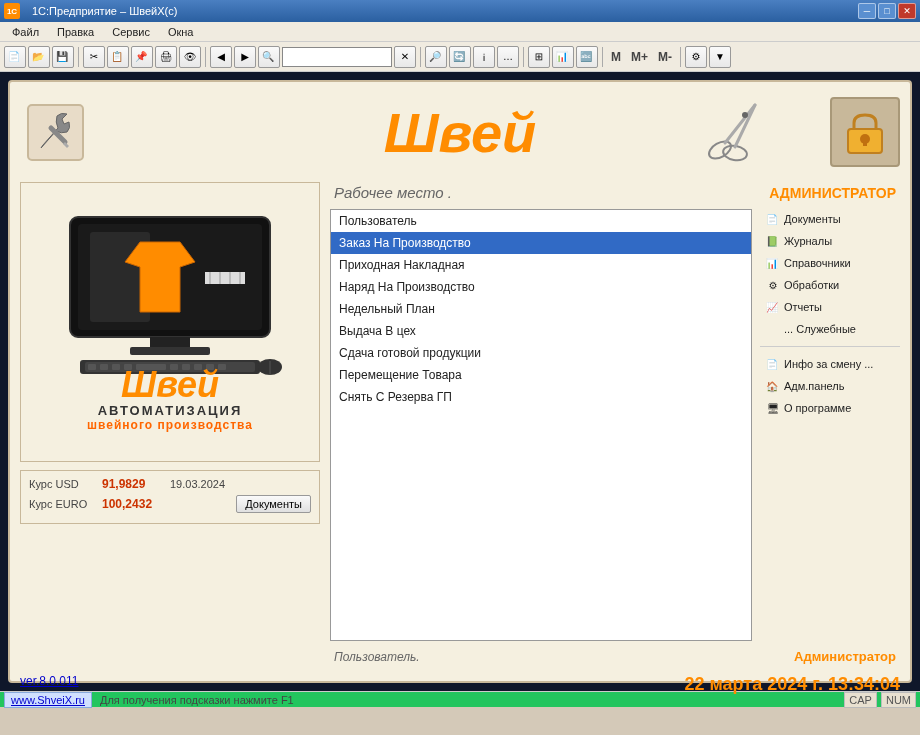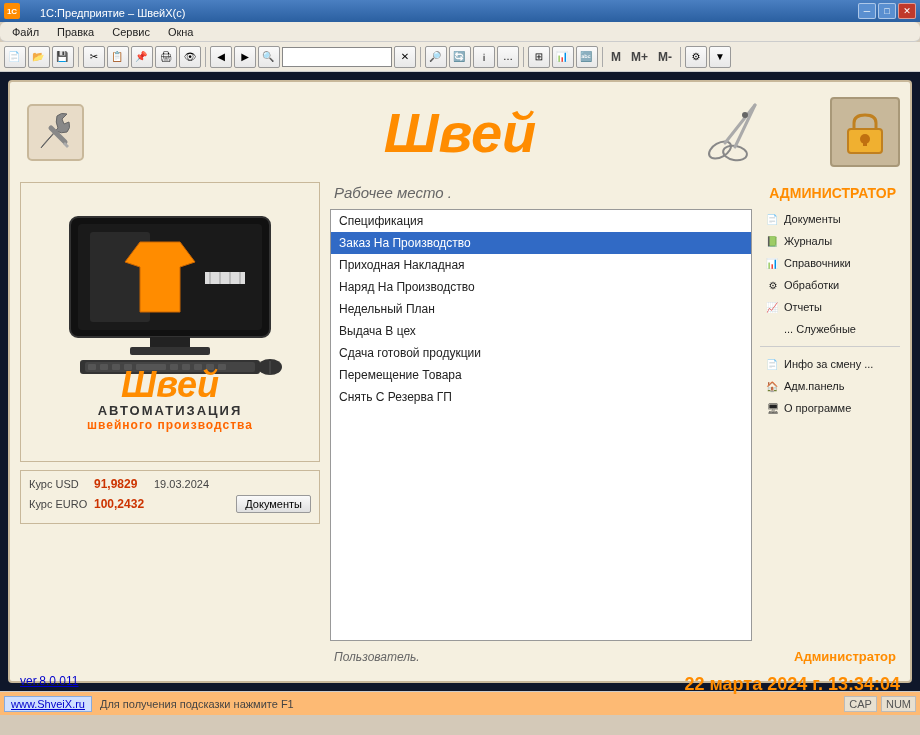--- a/index.html
+++ b/index.html
@@ -18,22 +18,22 @@
       height: 22px;
       display: flex;
       align-items: center;
       justify-content: space-between;
       padding: 0 4px;
       color: white;
       font-size: 11px;
     }
     .title-bar-left {
       display: flex;
-      align-items: flex-end;
-      gap: 20px;
+      align-items: center;
+      gap: 12px;
     }
     .title-bar-icon {
       width: 16px;
       height: 16px;
       background: #ff8c00;
       border-radius: 2px;
       display: flex;
       align-items: center;
       justify-content: center;
       font-size: 8px;
@@ -61,21 +61,20 @@
 
     
     .menu-bar {
       background: #f0ebe0;
       height: 20px;
       display: flex;
       align-items: center;
       padding: 0 4px;
       border-bottom: 1px solid #ccc;
       gap: 2px;
-      border-radius: 6px;
     }
     .menu-item {
       padding: 1px 8px;
       font-size: 11px;
       cursor: pointer;
       color: #222;
     }
 
     
     .toolbar {
@@ -194,20 +193,21 @@
     }
 
     .currency-box {
       background: #f5f0e0;
       border: 1px solid #c8b89a;
       padding: 6px 8px;
     }
     .currency-row {
       display: flex;
       align-items: center;
+      gap: 8px;
       margin-bottom: 4px;
     }
     .currency-label { font-size: 11px; color: #444; width: 65px; }
     .currency-value { font-size: 12px; font-weight: bold; color: #cc3300; width: 60px; }
     .currency-date { font-size: 11px; color: #444; }
     .refresh-btn {
       background: linear-gradient(to bottom, #fafafa, #e0e0e0);
       border: 1px solid #999;
       padding: 2px 8px;
       font-size: 11px;
@@ -327,22 +327,22 @@
       cursor: pointer;
     }
     .datetime-text {
       color: #ff8c00;
       font-size: 18px;
       font-weight: bold;
     }
 
     
     .status-bar {
-      background: #fdba74;
-      height: 24px;
+      background: #22c55e;
+      height: 16px;
       display: flex;
       align-items: center;
       border-top: 1px solid #ccc;
       padding: 0 4px;
       justify-content: space-between;
     }
     .status-left {
       display: flex;
       align-items: center;
       gap: 8px;
@@ -545,21 +545,21 @@
       <div class="right-panel">
 
         <div class="workplace-header">
           <span class="workplace-label">Рабочее место .</span>
           <span class="admin-label">АДМИНИСТРАТОР</span>
         </div>
 
         <div class="menu-content">
 
           <div class="nav-list">
-            <div class="nav-item">Спецификация</div>
+            <div class="nav-item">Пользователь</div>
             <div class="nav-item active">Заказ На Производство</div>
             <div class="nav-item">Приходная Накладная</div>
             <div class="nav-item">Наряд На Производство</div>
             <div class="nav-item">Недельный План</div>
             <div class="nav-item">Выдача В цех</div>
             <div class="nav-item">Сдача готовой продукции</div>
             <div class="nav-item">Перемещение Товара</div>
             <div class="nav-item">Снять С Резерва ГП</div>
           </div>
 

